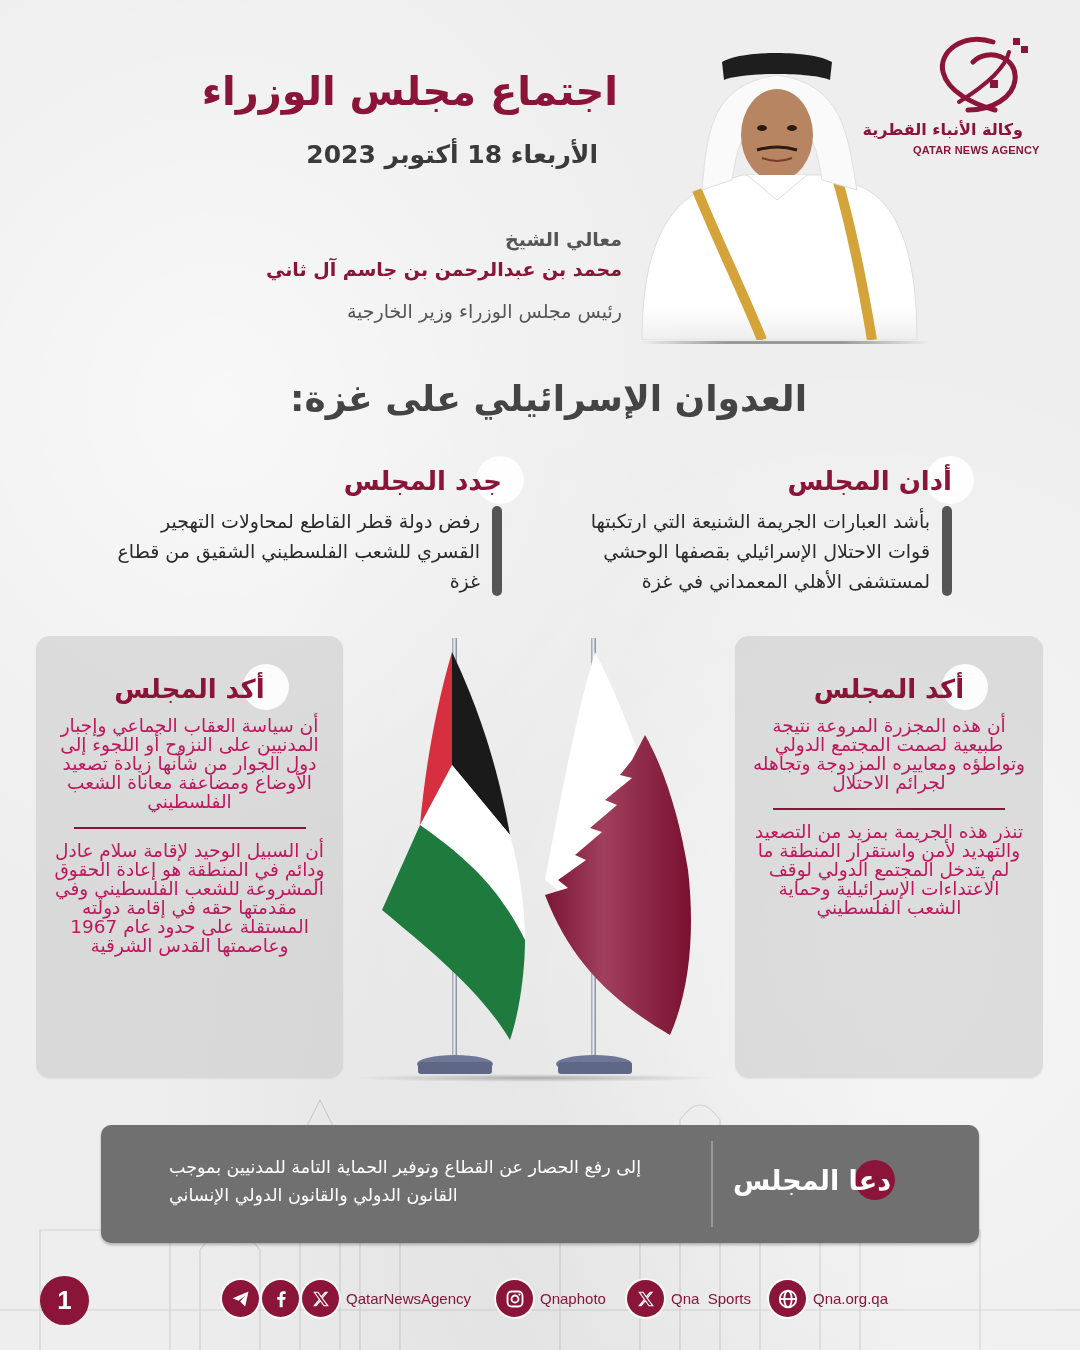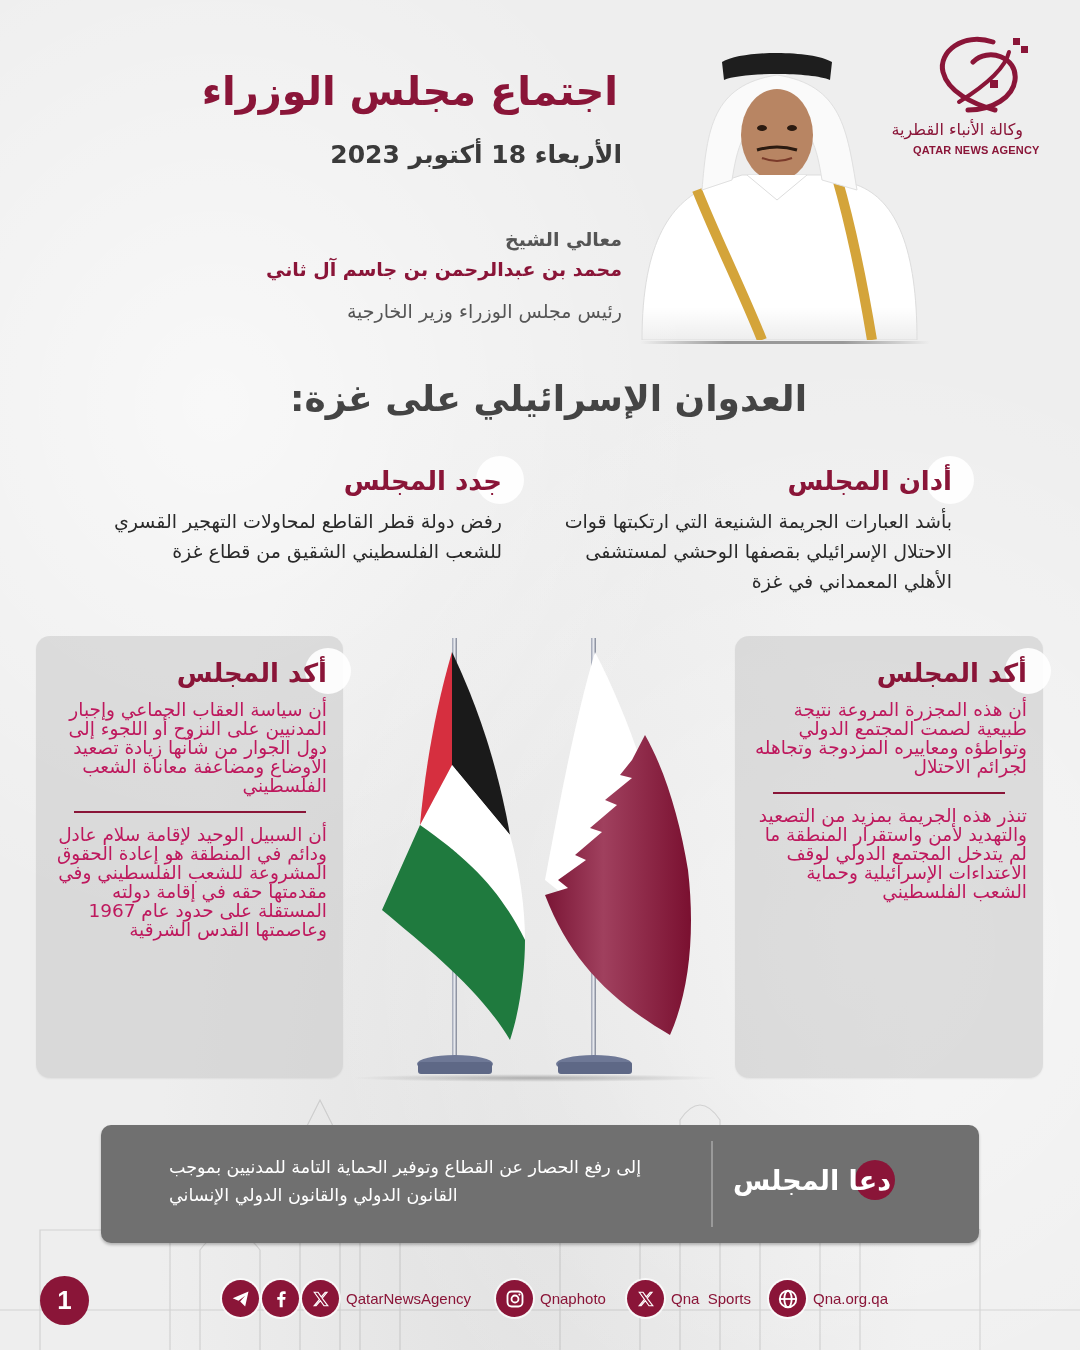--- a/index.html
+++ b/index.html
@@ -11,49 +11,49 @@
         radial-gradient(ellipse at 20% 30%, rgba(255,255,255,0.6) 0, rgba(255,255,255,0) 40%),
         radial-gradient(ellipse at 80% 70%, rgba(255,255,255,0.5) 0, rgba(255,255,255,0) 45%),
         radial-gradient(ellipse at 50% 90%, rgba(200,200,200,0.35) 0, rgba(200,200,200,0) 50%);
       font-family: "DejaVu Sans", sans-serif;
       color: #222;
     }
 
     
     .logo { position: absolute; left: 905px; top: 32px; width: 150px; height: 130px; }
     .logo svg { position: absolute; left: 28px; top: 0; }
-    .logo-ar { position: absolute; right: 32px; top: 88px; font-size: 16px; font-weight: normal; color: #8a1538; direction: rtl; white-space: nowrap; }
+    .logo-ar { position: absolute; right: 32px; top: 88px; font-size: 16px; font-weight: bold; color: #8a1538; direction: rtl; white-space: nowrap; }
     .logo-en { position: absolute; left: 8px; top: 112px; font-size: 11px; font-weight: bold; color: #8a1538; letter-spacing: 0.2px; white-space: nowrap; font-family: "Liberation Sans", sans-serif; }
 
     
     .title { position: absolute; right: 462px; top: 68px; font-size: 40px; font-weight: bold; color: #8a1538; direction: rtl; white-space: nowrap; }
-    .date { position: absolute; right: 458px; top: 140px; font-size: 25px; font-weight: bold; color: #3a3a3a; direction: rtl; white-space: nowrap; }
+    .date { position: absolute; right: 482px; top: 140px; font-size: 25px; font-weight: bold; color: #3a3a3a; direction: rtl; white-space: nowrap; }
     .honorific { position: absolute; right: 458px; top: 228px; font-size: 19px; font-weight: bold; color: #555; direction: rtl; white-space: nowrap; }
     .person-name { position: absolute; right: 458px; top: 258px; font-size: 19px; font-weight: bold; color: #8a1538; direction: rtl; white-space: nowrap; }
     .person-role { position: absolute; right: 458px; top: 300px; font-size: 19px; color: #555; direction: rtl; white-space: nowrap; }
 
     
     .portrait { position: absolute; left: 632px; top: 40px; width: 292px; height: 300px; }
     .header-divider { position: absolute; left: 640px; top: 341px; width: 290px; height: 3px; background: linear-gradient(90deg, rgba(150,150,150,0), #999 30%, #999 70%, rgba(150,150,150,0)); }
 
     
     .section-heading { position: absolute; left: 0; width: 1080px; top: 378px; text-align: center; font-size: 36px; font-weight: bold; color: #444; direction: rtl; padding-left: 17px; }
 
     
     .stmt { position: absolute; direction: rtl; }
     .stmt-title { position: relative; font-size: 26px; font-weight: bold; color: #8a1538; display: inline-block; z-index: 1; }
     .stmt-title::after { content: ""; position: absolute; right: -22px; top: -10px; width: 48px; height: 48px; border-radius: 50%; background: rgba(255,255,255,0.9); z-index: -1; }
-    .stmt-body { display: flex; margin-top: 10px; flex-direction: column; }
+    .stmt-body { display: flex; margin-top: 10px; }
     .stmt-bar { width: 10px; min-width: 10px; border-radius: 5px; background: #555; margin-left: 12px; }
     .stmt-text { font-size: 19px; line-height: 30px; color: #2a2a2a; }
     .stmt-right { right: 128px; top: 466px; width: 400px; }
     .stmt-left { right: 578px; top: 466px; width: 400px; }
 
     
-    .card { position: absolute; background: rgba(200,200,200,0.55); border-radius: 14px; direction: rtl; padding: 14px 16px; box-shadow: 0 1px 2px rgba(0,0,0,0.06); }
+    .card { position: absolute; background: rgba(200,200,200,0.55); border-radius: 14px; direction: rtl; text-align: center; padding: 30px 16px; box-shadow: 0 1px 2px rgba(0,0,0,0.06); }
     .card-right { left: 735px; top: 636px; width: 308px; height: 442px; }
     .card-left { left: 36px; top: 636px; width: 307px; height: 442px; }
     .card-title { position: relative; display: inline-block; font-size: 26px; font-weight: bold; color: #8a1538; margin-top: 8px; z-index: 1; }
     .card-title::after { content: ""; position: absolute; right: -24px; top: -10px; width: 46px; height: 46px; border-radius: 50%; background: rgba(255,255,255,0.9); z-index: -1; }
     .card-text { font-size: 18.5px; line-height: 19px; color: #be185d; margin-top: 12px; }
     .card-divider { width: 232px; height: 2px; background: #8a1538; margin: 16px auto 12px; }
 
     
     .flags { position: absolute; left: 370px; top: 630px; width: 330px; height: 450px; }
     .flags-shadow { position: absolute; left: 350px; top: 1074px; width: 370px; height: 8px; background: radial-gradient(ellipse at center, rgba(0,0,0,0.25) 0, rgba(0,0,0,0) 70%); }

